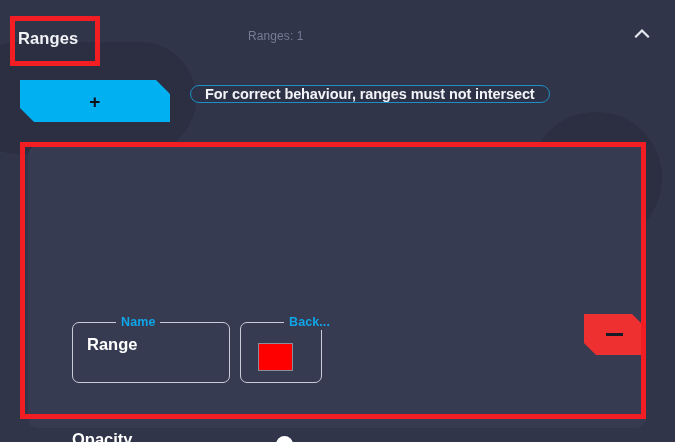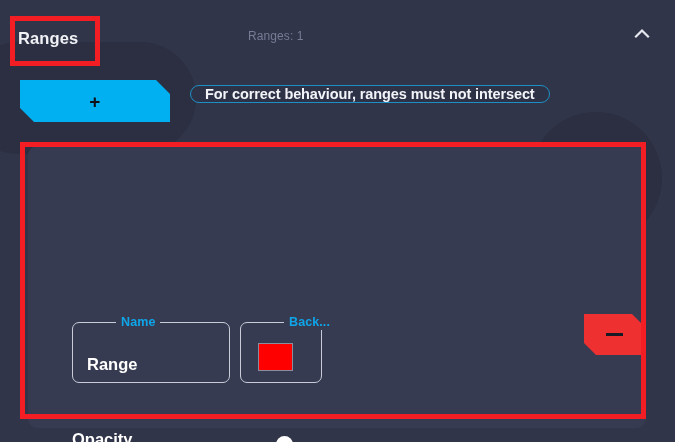--- a/index.html
+++ b/index.html
@@ -155,21 +155,21 @@
   .field > .value {
     position: absolute;
     left: 14px;
     color: #ffffff;
     font-size: 16.5px;
     font-weight: bold;
     white-space: nowrap;
   }
 
   #field-name  { left: 44px;  top: 176px; width: 158px; height: 61px; }
-  #field-name .value { top: 32px; }
+  #field-name .value { top: 12px; }
 
   #field-background { left: 212px; top: 176px; width: 82px; height: 61px; }
 
   #color-swatch {
     position: absolute;
     left: 17px; top: 20px;
     width: 35px; height: 28px;
     background: #ff0000;
     border: 1px solid #8a8d9c;
     cursor: pointer;

